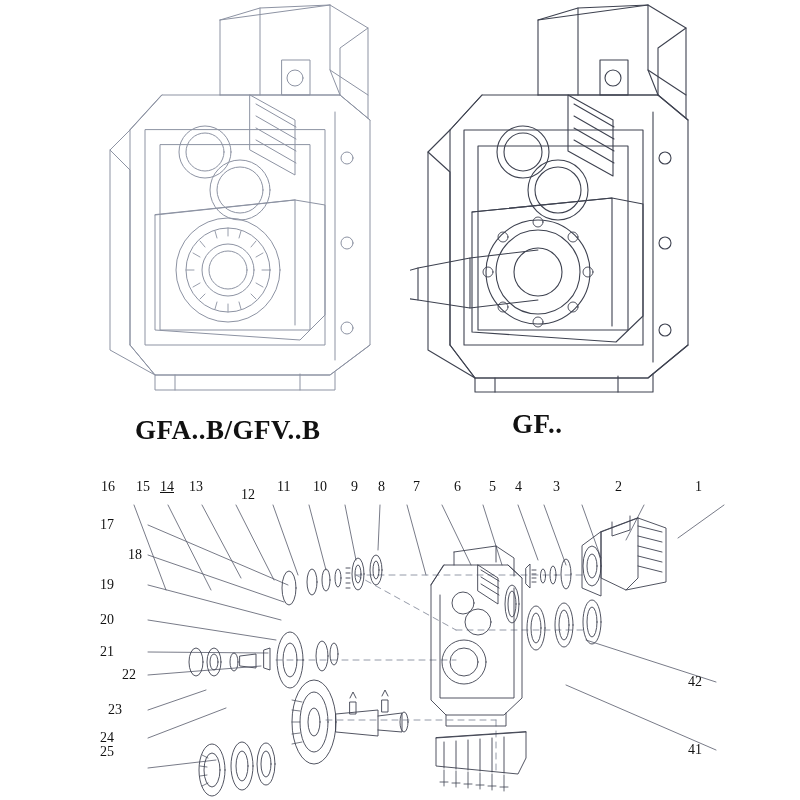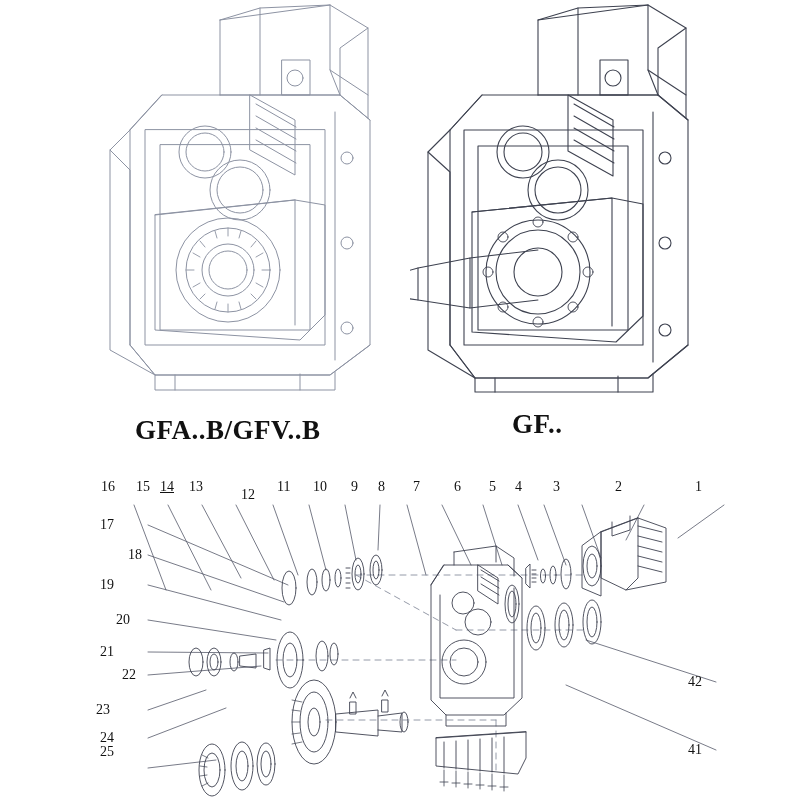--- a/index.html
+++ b/index.html
@@ -336,24 +336,24 @@
     <span class="num" style="left:454px;top:10px;">6</span>
     <span class="num" style="left:489px;top:10px;">5</span>
     <span class="num" style="left:515px;top:10px;">4</span>
     <span class="num" style="left:553px;top:10px;">3</span>
     <span class="num" style="left:615px;top:10px;">2</span>
     <span class="num" style="left:695px;top:10px;">1</span>
 
     <span class="num" style="left:100px;top:48px;">17</span>
     <span class="num" style="left:100px;top:78px;margin-left:28px;">18</span>
     <span class="num" style="left:100px;top:108px;">19</span>
-    <span class="num" style="left:100px;top:143px;margin-left:16px;">20</span>
+    <span class="num" style="left:100px;top:143px;">20</span>
     <span class="num" style="left:100px;top:175px;">21</span>
     <span class="num" style="left:100px;top:198px;margin-left:22px;">22</span>
-    <span class="num" style="left:96px;top:233px;">23</span>
+    <span class="num" style="left:108px;top:233px;">23</span>
     <span class="num" style="left:100px;top:261px;">24</span>
     <span class="num" style="left:100px;top:275px;">25</span>
 
     <span class="num" style="left:688px;top:205px;">42</span>
     <span class="num" style="left:688px;top:273px;">41</span>
   </div>
 
 </div>
 
 </body></html>

